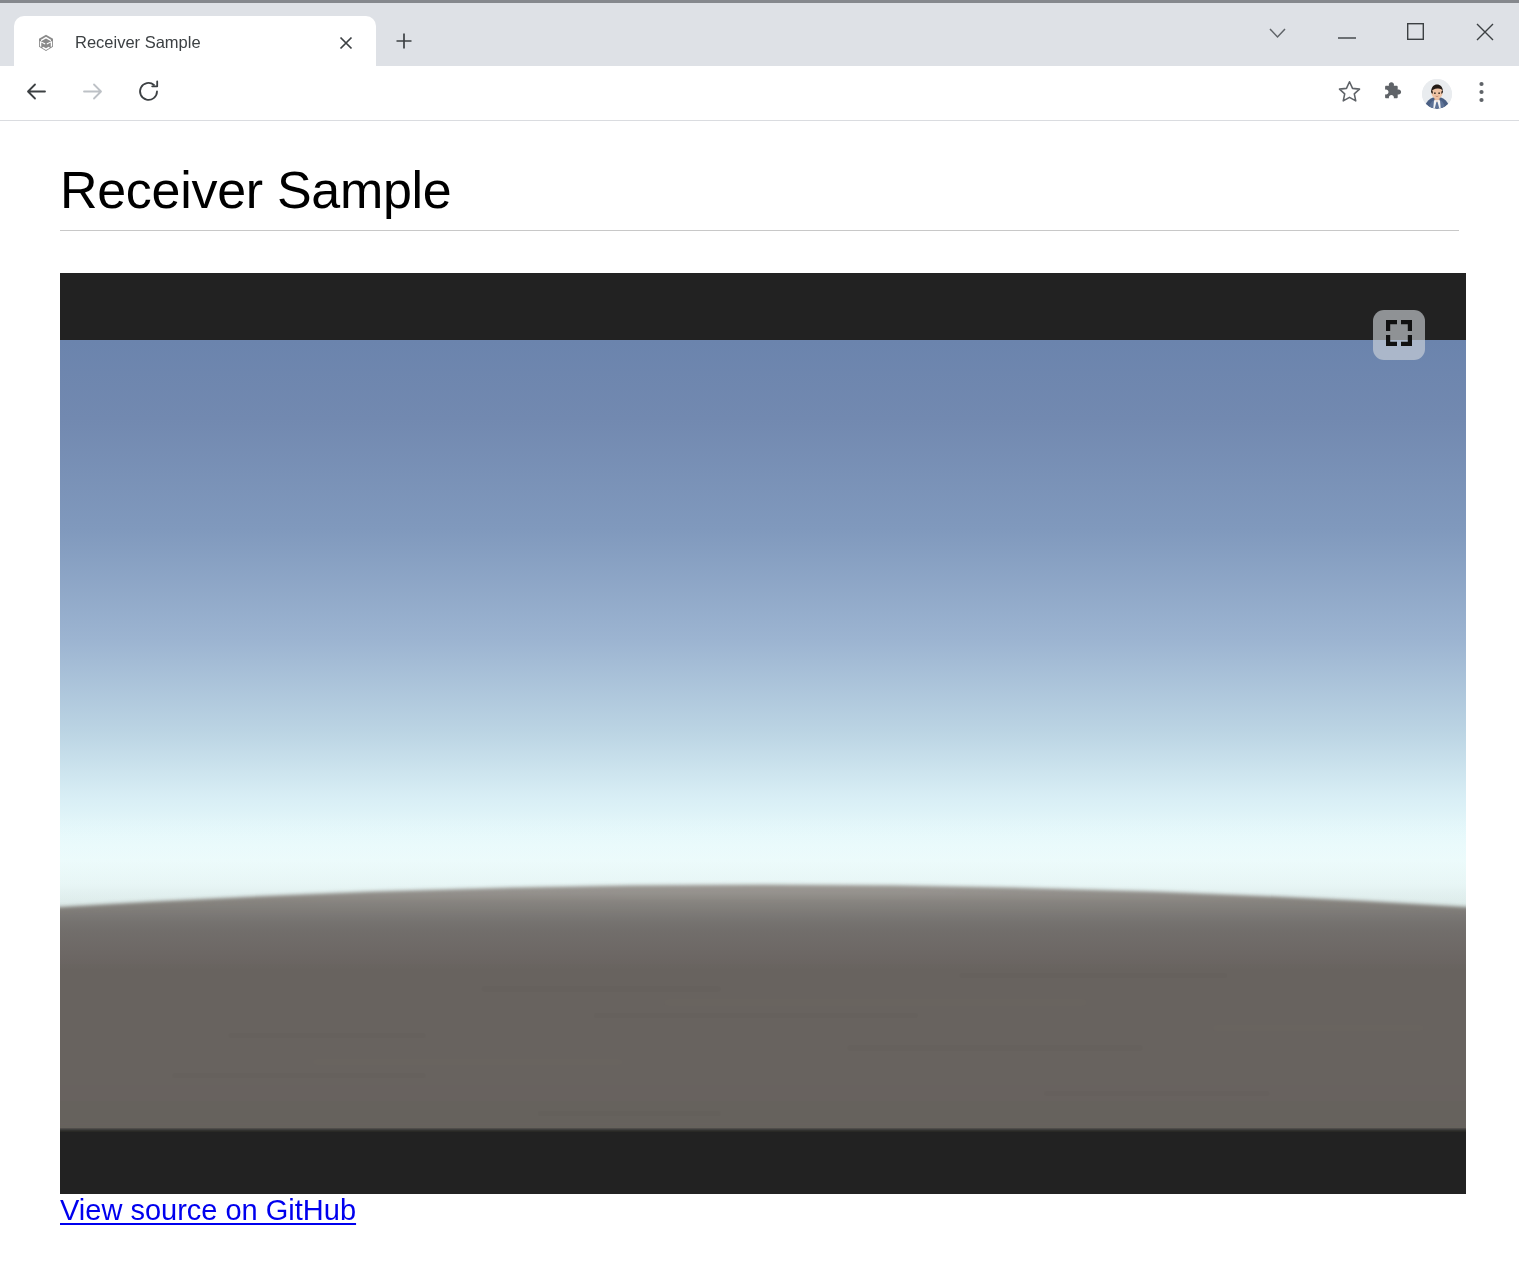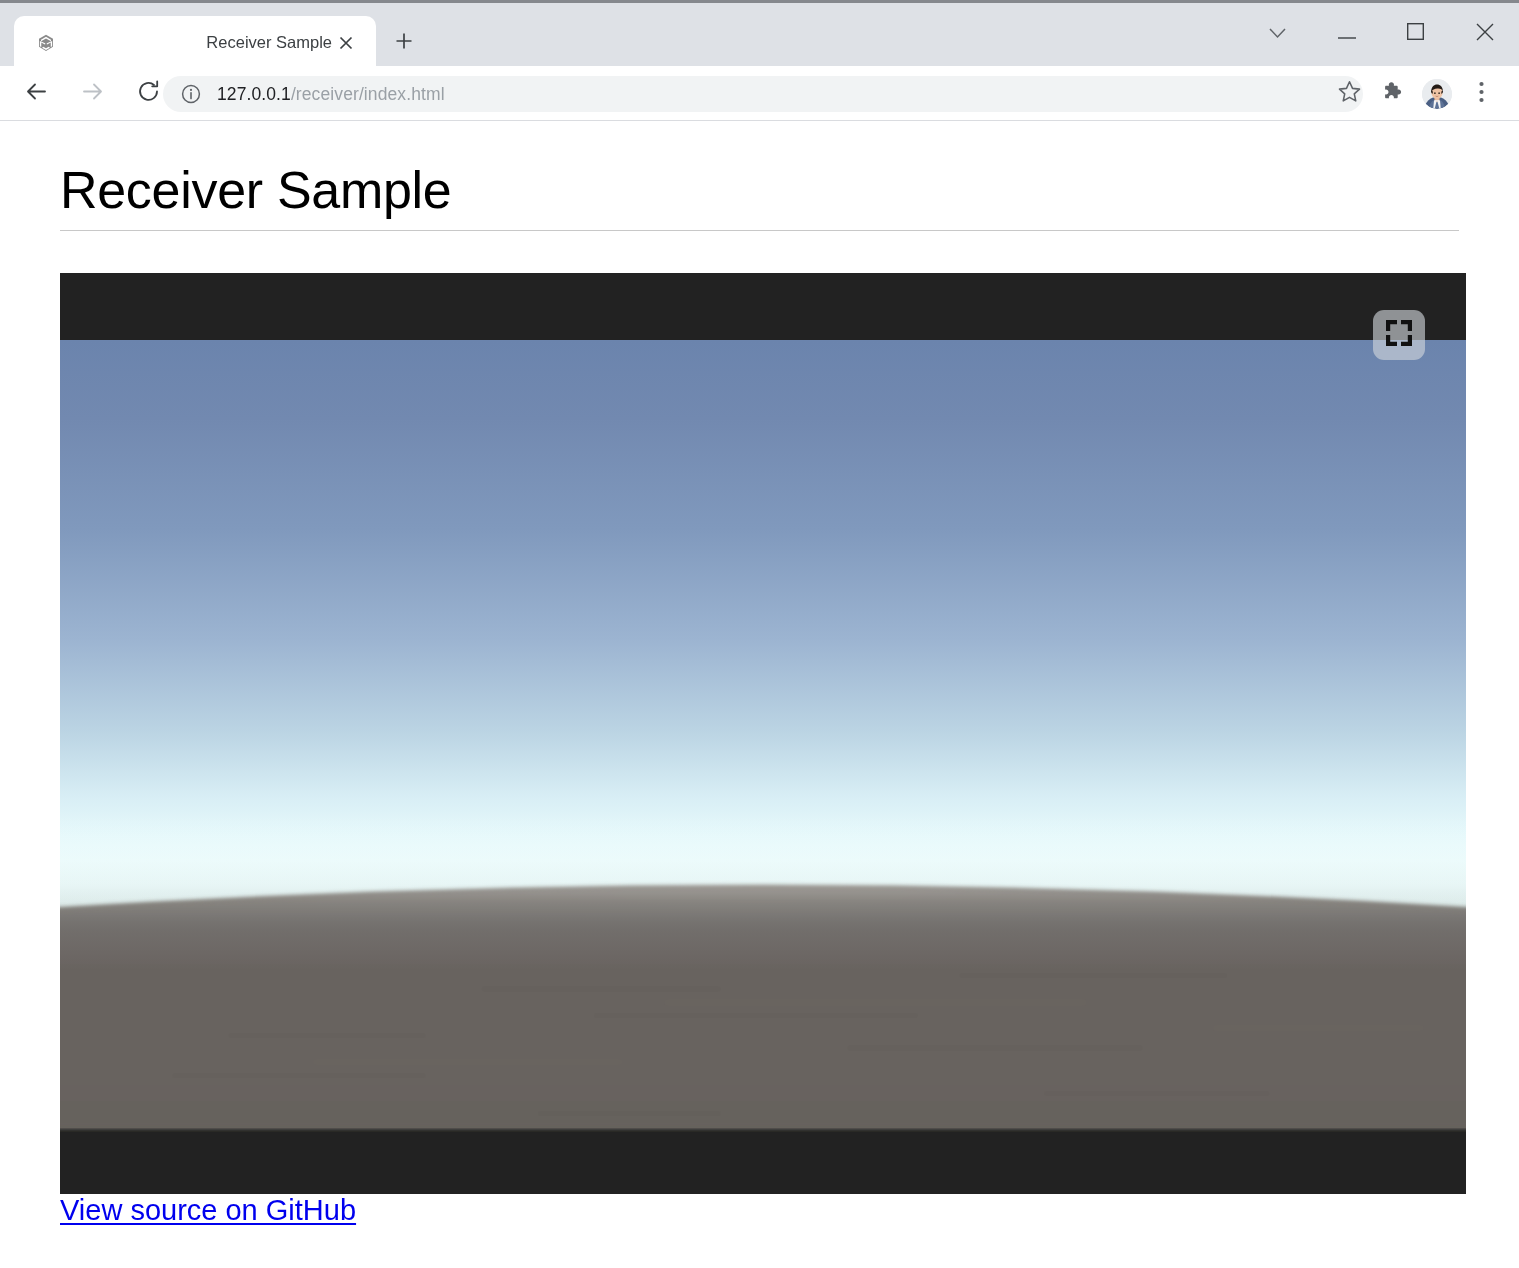--- a/index.html
+++ b/index.html
@@ -4,21 +4,21 @@
 <style>
   * { box-sizing: border-box; margin: 0; padding: 0; }
   html, body {
     width: 1519px; height: 1268px;
     font-family: "Liberation Sans", sans-serif;
     background: #ffffff;
     overflow: hidden;
   }
 
   
-  .browser { width: 1519px; height: 1268px; position: relative; text-align: right; }
+  .browser { width: 1519px; height: 1268px; position: relative; }
 
   .tabstrip {
     position: absolute; left: 0; top: 0; width: 1519px; height: 66px;
     background: #dee1e6;
     border-top: 3px solid #85888d;
   }
 
   .tab {
     position: absolute; left: 14px; top: 13px; width: 362px; height: 53px;
     background: #ffffff;
@@ -268,30 +268,20 @@
 
     <div class="nav-btn">
       <span>
         <svg width="25" height="25" viewBox="0 0 25 25">
           <path d="M21 12.5 A8.5 8.5 0 1 1 18.0 5.95" stroke="#3c4043" stroke-width="1.8" fill="none" stroke-linecap="round"></path>
           <path d="M21.2 2.4 L21.2 7.3 L16.2 7.3" stroke="#3c4043" stroke-width="1.8" fill="none" stroke-linecap="round" stroke-linejoin="round"></path>
         </svg>
       </span>
     </div>
 
-    <div class="omnibox">
-      <span class="omni-info">
-        <svg width="22" height="22" viewBox="0 0 22 22">
-          <circle cx="11" cy="11" r="8.4" stroke="#5f6368" stroke-width="1.5" fill="none"></circle>
-          <circle cx="11" cy="6.9" r="1.05" fill="#5f6368"></circle>
-          <path d="M11 9.8 V15.6" stroke="#5f6368" stroke-width="1.6" stroke-linecap="round"></path>
-        </svg>
-      </span>
-      <span class="omni-url"><span class="host">127.0.0.1</span><span>/receiver/index.html</span></span>
-    </div>
 
     <div class="tb-right">
       <div class="tb-icon star-wrap">
         <span>
           <svg width="25" height="25" viewBox="0 0 24 24">
             <path d="M12 2.6 L14.9 9.0 L21.6 9.7 L16.6 14.3 L18.0 21.0 L12 17.6 L6.0 21.0 L7.4 14.3 L2.4 9.7 L9.1 9.0 Z" stroke="#5f6368" stroke-width="1.5" fill="none" stroke-linejoin="round"></path>
           </svg>
         </span>
       </div>
 

